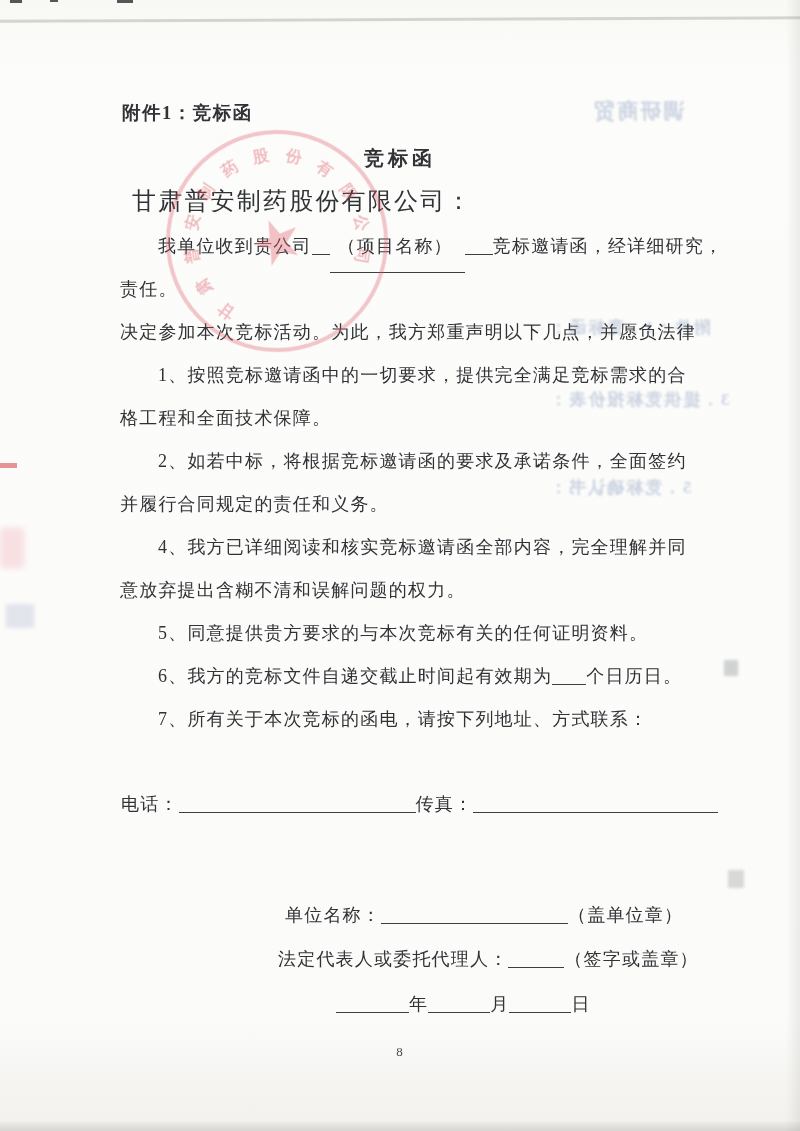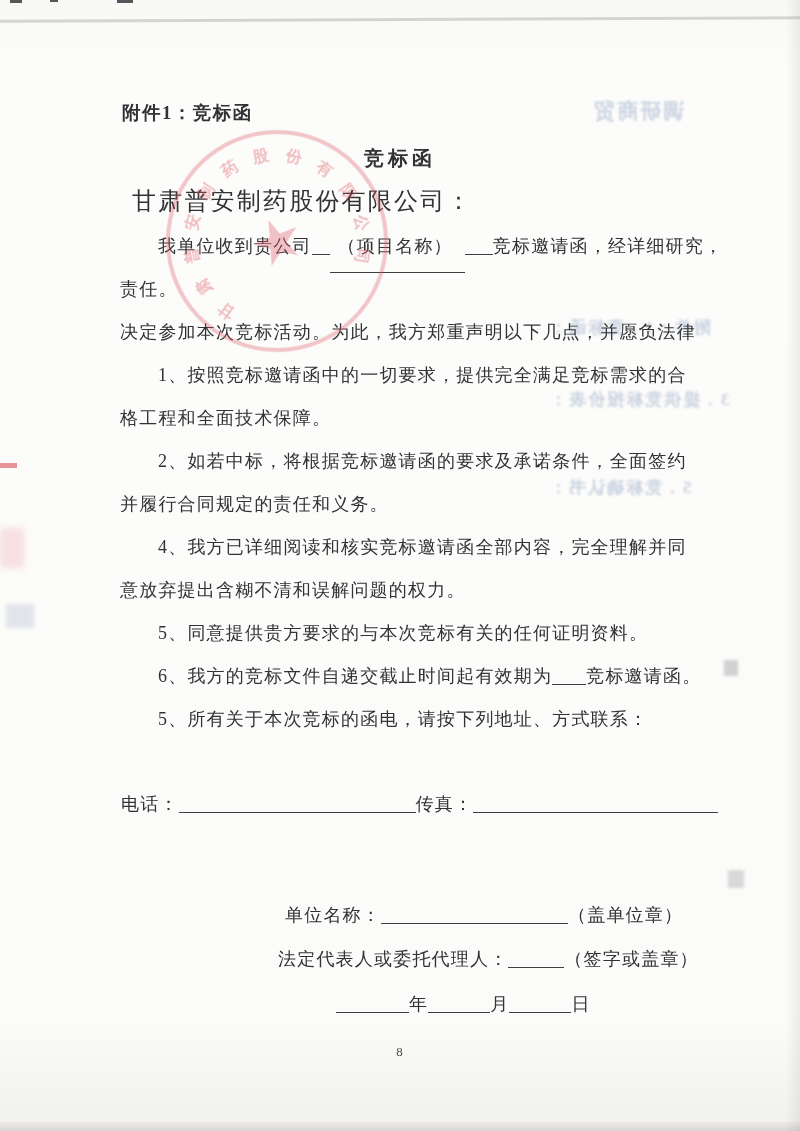--- a/index.html
+++ b/index.html
@@ -102,24 +102,24 @@
     <div class="line ind">2、如若中标，将根据竞标邀请函的要求及承诺条件，全面签约</div>
     <div class="line">并履行合同规定的责任和义务。</div>
 
 
     <div class="line ind">4、我方已详细阅读和核实竞标邀请函全部内容，完全理解并同</div>
     <div class="line">意放弃提出含糊不清和误解问题的权力。</div>
 
     <div class="line ind">5、同意提供贵方要求的与本次竞标有关的任何证明资料。</div>
 
     <div class="line ind">
-      <span>6、我方的竞标文件自递交截止时间起有效期为</span><span class="blank w34"></span><span>竞标邀请函。</span>
+      <span>6、我方的竞标文件自递交截止时间起有效期为</span><span class="blank w34"></span><span>个日历日。</span>
     </div>
 
-    <div class="line ind">5、所有关于本次竞标的函电，请按下列地址、方式联系：</div>
+    <div class="line ind">7、所有关于本次竞标的函电，请按下列地址、方式联系：</div>
   </div>
 
   <div class="contact">
     <div class="crow">
       <span>电话：</span><span class="blank w237"></span><span>传真：</span><span class="blank w245"></span>
     </div>
   </div>
 
   <div class="sign-row sign-unit">
     <span>单位名称：</span><span class="blank w187"></span><span>（盖单位章）</span>

